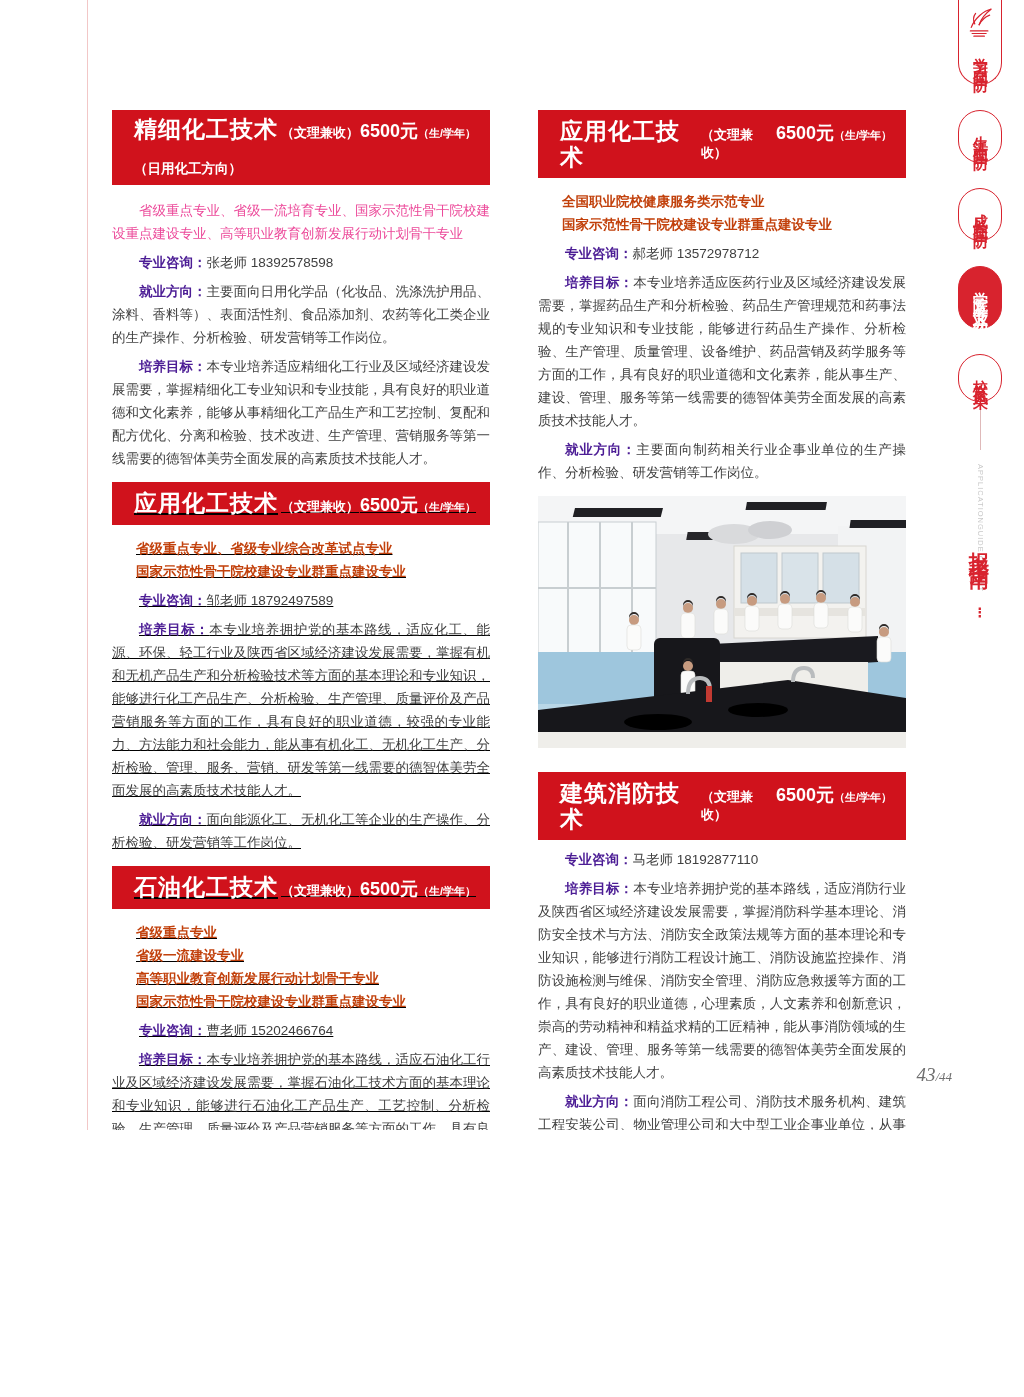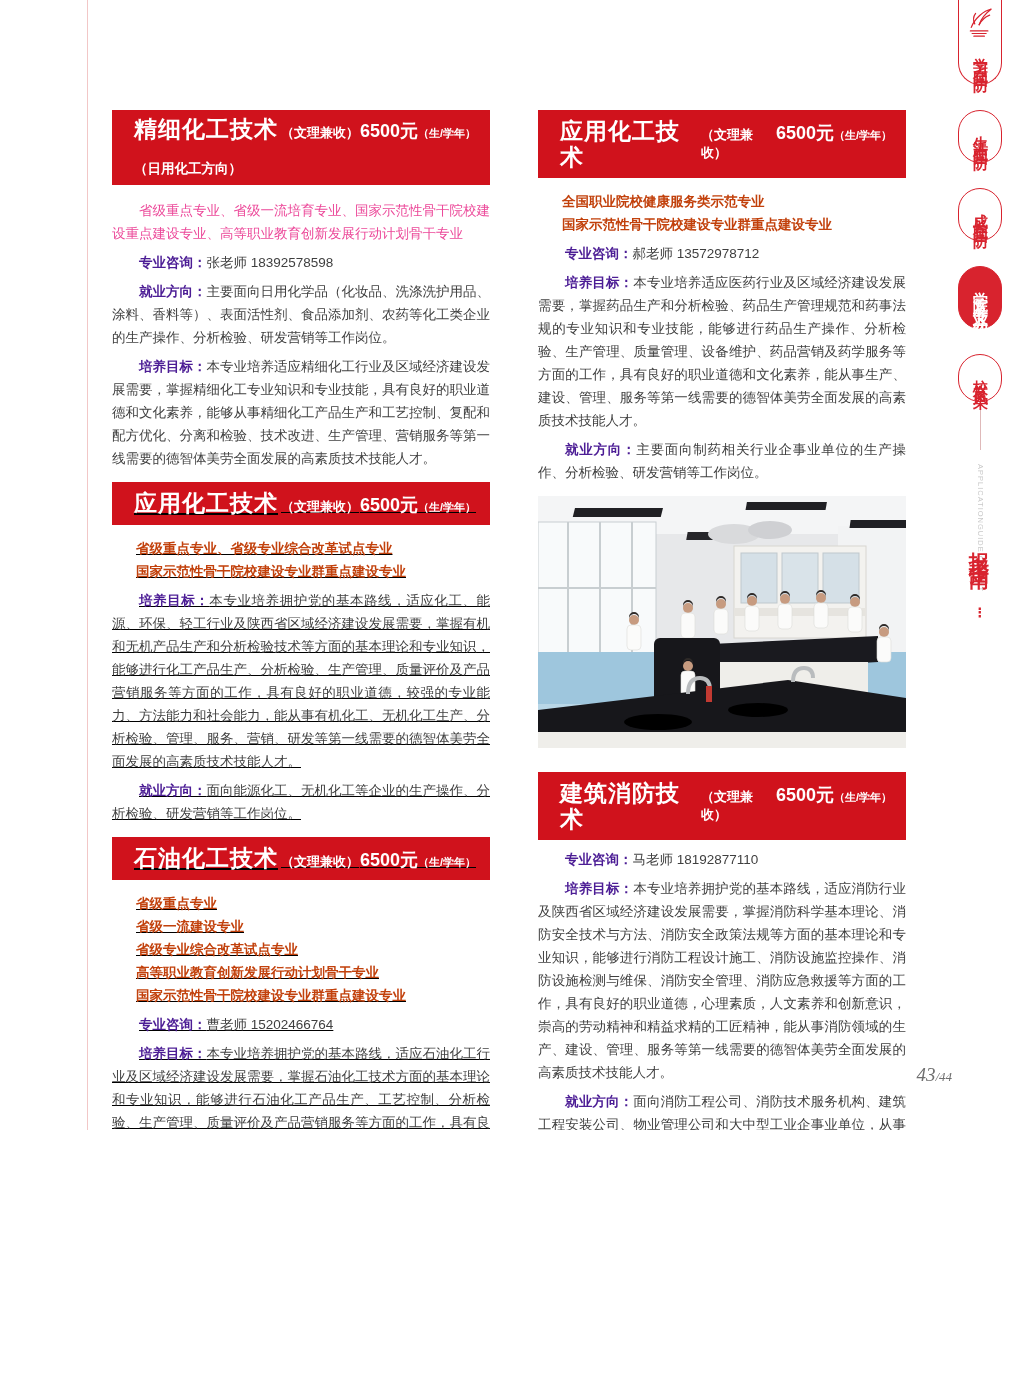--- a/index.html
+++ b/index.html
@@ -91,36 +91,36 @@
         <div class="bar-row">
           <span class="sec-title">应用化工技术</span>
           <span class="sec-admit">（文理兼收）</span>
           <span class="sec-pricewrap"><span class="sec-price">6500元</span><span class="sec-pricenote">（生/学年）</span></span>
         </div>
       </div>
       <div class="honors-list">
         <div>省级重点专业、省级专业综合改革试点专业</div>
         <div>国家示范性骨干院校建设专业群重点建设专业</div>
       </div>
+      <p class="para"><span class="lbl">专业咨询：</span><span>邹老师 18792497589</span></p>
       <p class="para"><span class="lbl">培养目标：</span><span>本专业培养拥护党的基本路线，适应化工、能源、环保、轻工行业及陕西省区域经济建设发展需要，掌握有机和无机产品生产和分析检验技术等方面的基本理论和专业知识，能够进行化工产品生产、分析检验、生产管理、质量评价及产品营销服务等方面的工作，具有良好的职业道德，较强的专业能力、方法能力和社会能力，能从事有机化工、无机化工生产、分析检验、管理、服务、营销、研发等第一线需要的德智体美劳全面发展的高素质技术技能人才。</span></p>
       <p class="para"><span class="lbl">就业方向：</span><span>面向能源化工、无机化工等企业的生产操作、分析检验、研发营销等工作岗位。</span></p>
     </section>
 
     <section class="gap-top">
       <div class="sec-bar">
         <div class="bar-row">
           <span class="sec-title">石油化工技术</span>
           <span class="sec-admit">（文理兼收）</span>
           <span class="sec-pricewrap"><span class="sec-price">6500元</span><span class="sec-pricenote">（生/学年）</span></span>
         </div>
       </div>
       <div class="honors-list">
         <div>省级重点专业</div>
         <div>省级一流建设专业</div>
-        <div>省级专业综合改革试点专业</div>
         <div>高等职业教育创新发展行动计划骨干专业</div>
         <div>国家示范性骨干院校建设专业群重点建设专业</div>
       </div>
       <p class="para"><span class="lbl">专业咨询：</span><span>曹老师 15202466764</span></p>
       <p class="para"><span class="lbl">培养目标：</span><span>本专业培养拥护党的基本路线，适应石油化工行业及区域经济建设发展需要，掌握石油化工技术方面的基本理论和专业知识，能够进行石油化工产品生产、工艺控制、分析检验、生产管理、质量评价及产品营销服务等方面的工作，具有良好的人文素养和职业道德，较强的专业能力、方法能力和社会能力，能主动适应石油加工炼制、基础化学原料制造、能源化工生产等行业技术发展、产业转型升级和企业技术创新需要，从事生产、建设、管理、服务等第一线需要的德智体美劳全面发展的高素质技术技能人才。</span></p>
       <p class="para"><span class="lbl">就业方向：</span><span>大型石油（天然气）化工、石油炼制、有机化工、新能源、新材料等化工类企业的生产操作、分析检验、研发营销等工作岗位。</span></p>
     </section>
   </div>
 
   <div class="col col-right">

